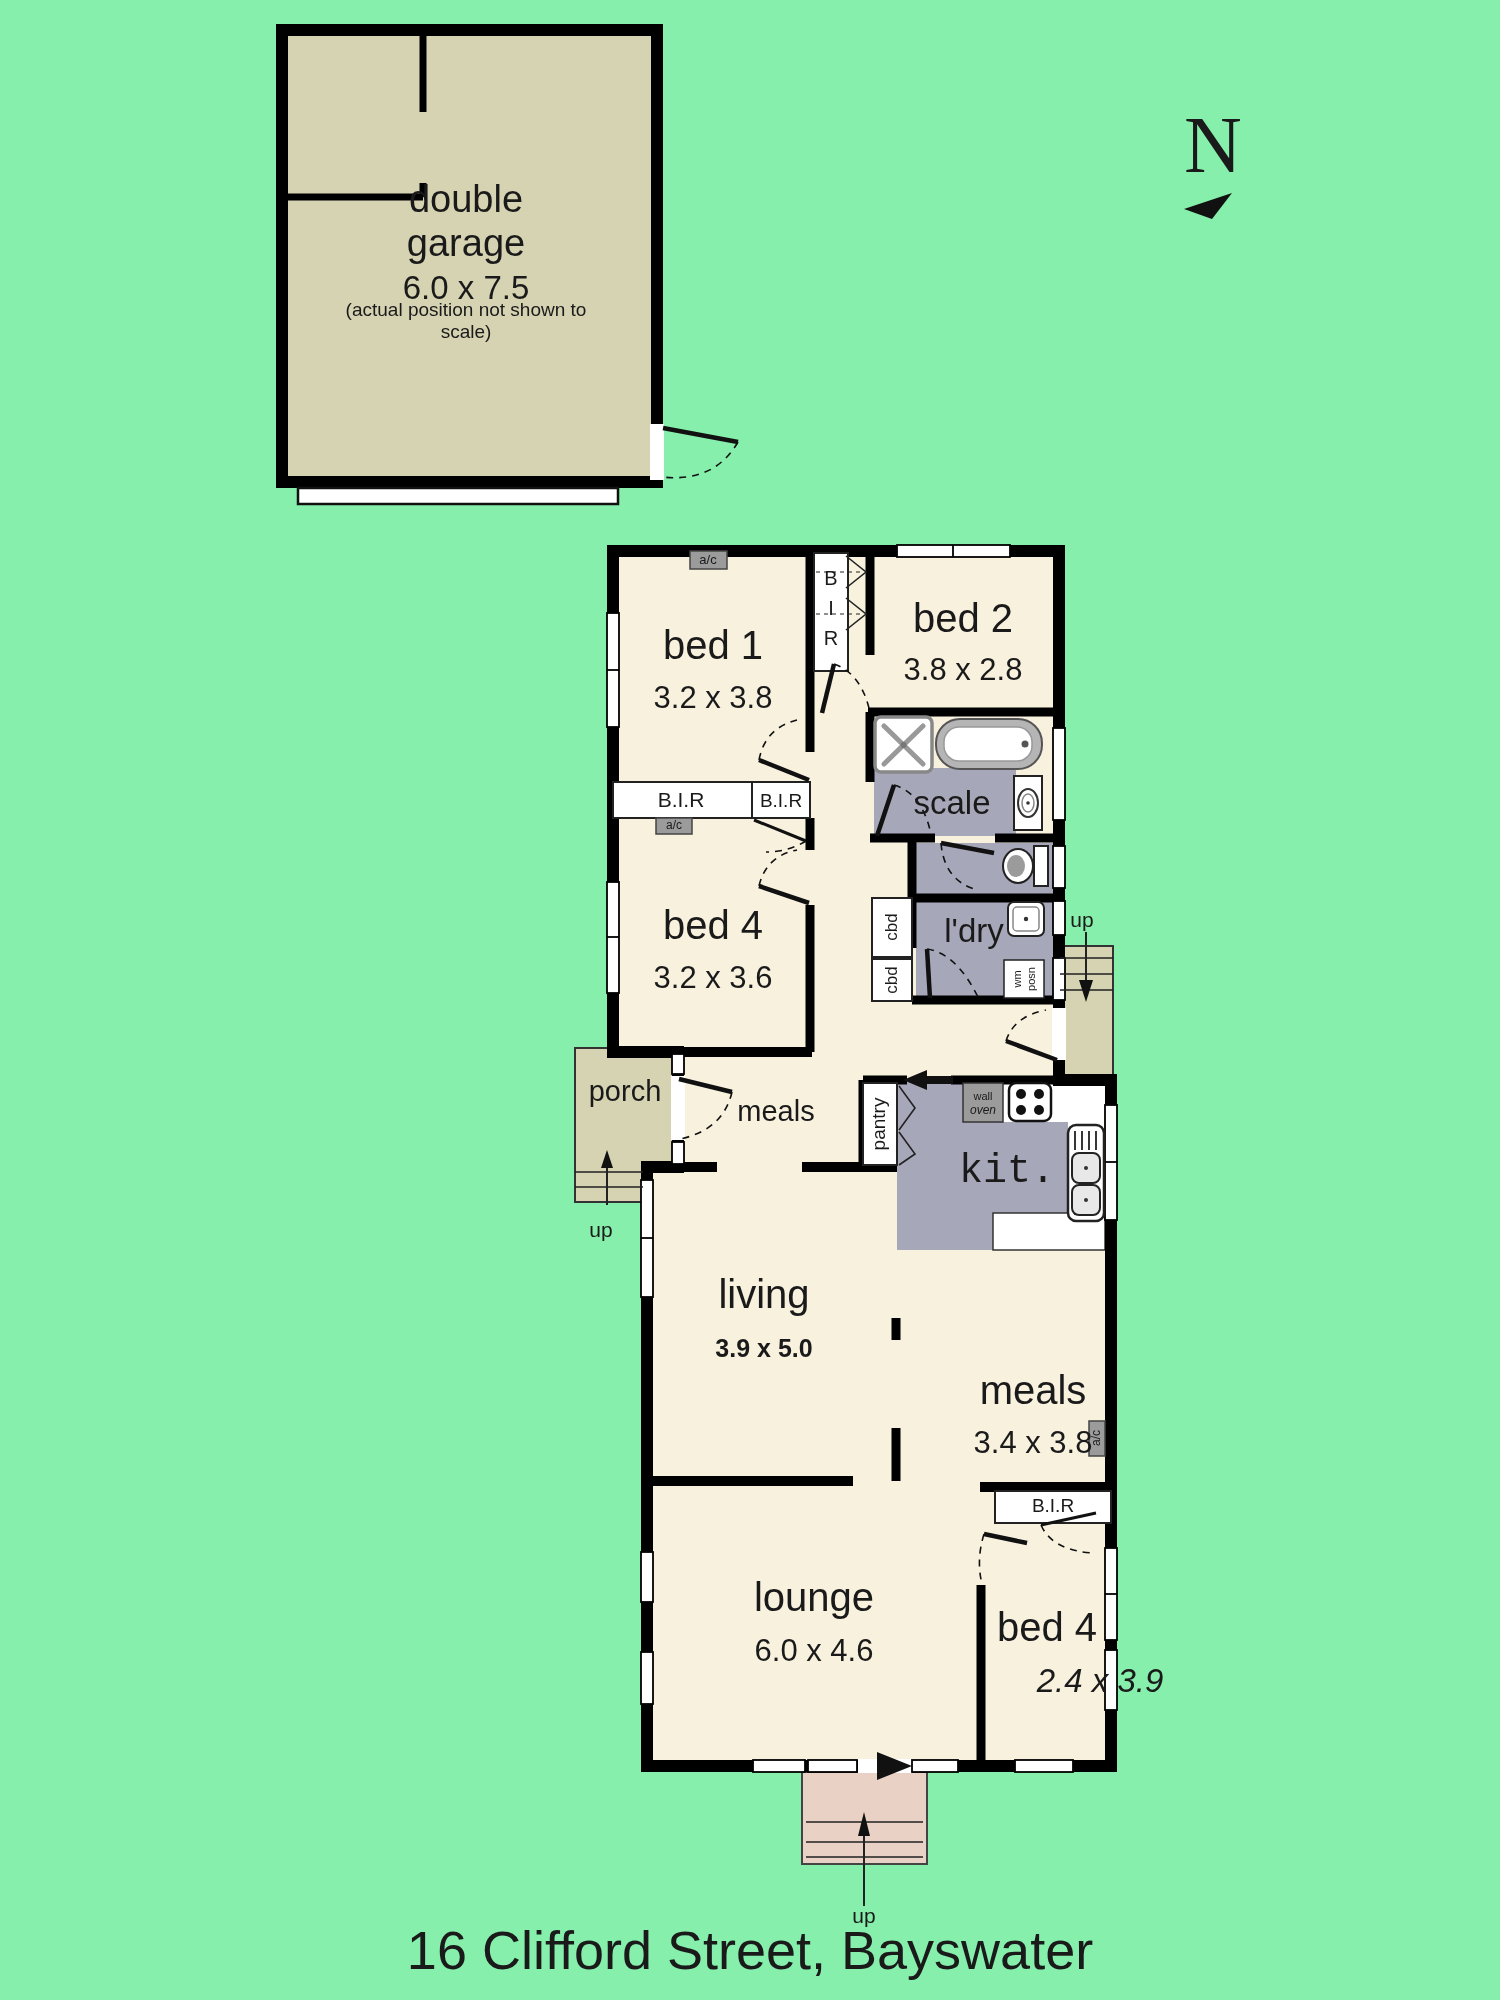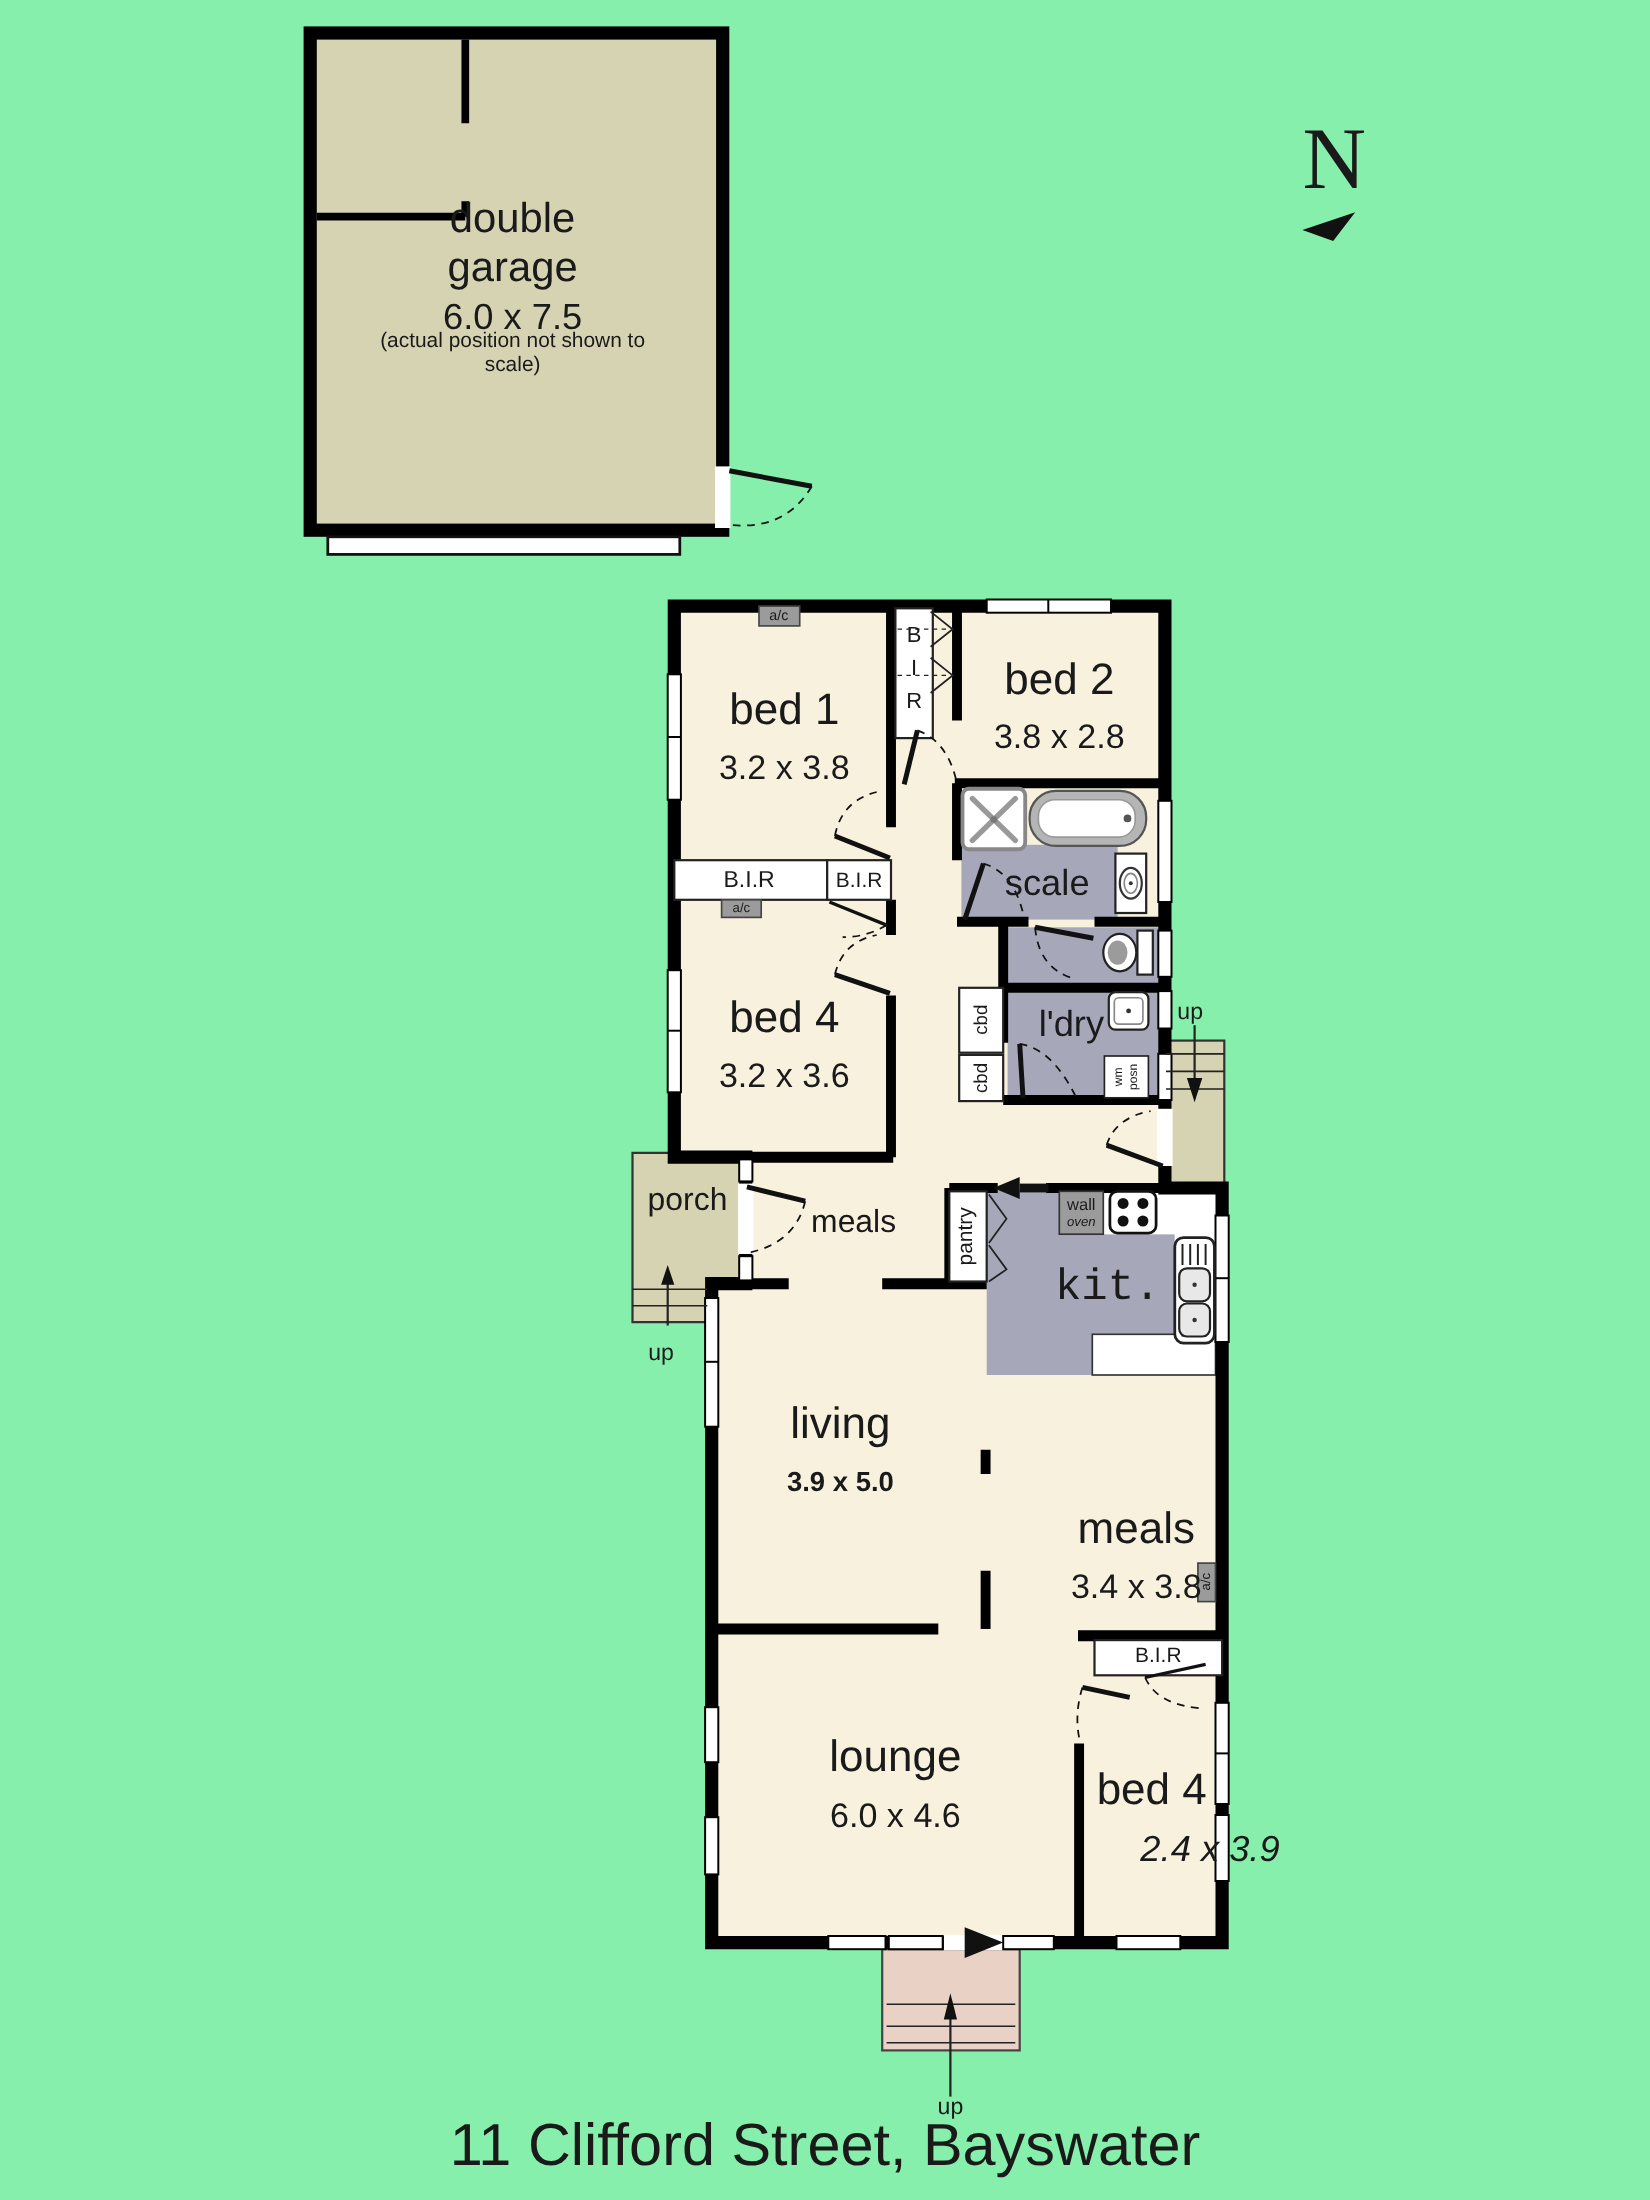--- a/index.html
+++ b/index.html
@@ -244,35 +244,35 @@
 <div class="lbl vert" style="left:1017px;top:979px;font-size:11px;">wm</div>
 <div class="lbl vert" style="left:1031px;top:979px;font-size:11px;">posn</div>
 
 <div class="lbl" style="left:713px;top:925px;font-size:40px;">bed 4</div>
 <div class="lbl" style="left:713px;top:978px;font-size:31px;">3.2 x 3.6</div>
 
 <div class="lbl" style="left:625px;top:1092px;font-size:29px;">porch</div>
 <div class="lbl" style="left:601px;top:1230px;font-size:21px;">up</div>
 <div class="lbl" style="left:776px;top:1112px;font-size:29px;">meals</div>
 <div class="lbl vert" style="left:879px;top:1124px;font-size:19px;">pantry</div>
-<div class="lbl" style="left:983px;top:1096px;font-size:15px;">wall</div>
+<div class="lbl" style="left:983px;top:1096px;font-size:11px;">wall</div>
 <div class="lbl" style="left:983px;top:1111px;font-size:12px;font-style:italic;">oven</div>
 <div class="lbl" style="left:1007px;top:1172px;font-size:40px;font-family:Liberation Mono, monospace;">kit.</div>
 <div class="lbl" style="left:1082px;top:920px;font-size:21px;">up</div>
 
 <div class="lbl" style="left:764px;top:1294px;font-size:40px;">living</div>
 <div class="lbl" style="left:764px;top:1348px;font-size:25px;font-weight:bold;">3.9 x 5.0</div>
 
 <div class="lbl" style="left:1033px;top:1390px;font-size:40px;">meals</div>
 <div class="lbl" style="left:1033px;top:1443px;font-size:31px;">3.4 x 3.8</div>
 
 <div class="lbl" style="left:814px;top:1597px;font-size:40px;">lounge</div>
 <div class="lbl" style="left:814px;top:1651px;font-size:31px;">6.0 x 4.6</div>
 
 <div class="lbl" style="left:1053px;top:1506px;font-size:19px;">B.I.R</div>
 <div class="lbl" style="left:1047px;top:1627px;font-size:40px;">bed 4</div>
 <div class="lbl" style="left:1100px;top:1681px;font-size:33px;font-style:italic;">2.4 x 3.9</div>
 
 <div class="lbl" style="left:864px;top:1916px;font-size:21px;">up</div>
 
-<div class="lbl" style="left:750px;top:1950px;font-size:54px;">11 Clifford Street, Bayswater</div>
+<div class="lbl" style="left:750px;top:1950px;font-size:54px;">16 Clifford Street, Bayswater</div>
 
 </div>
 
 </body></html>

